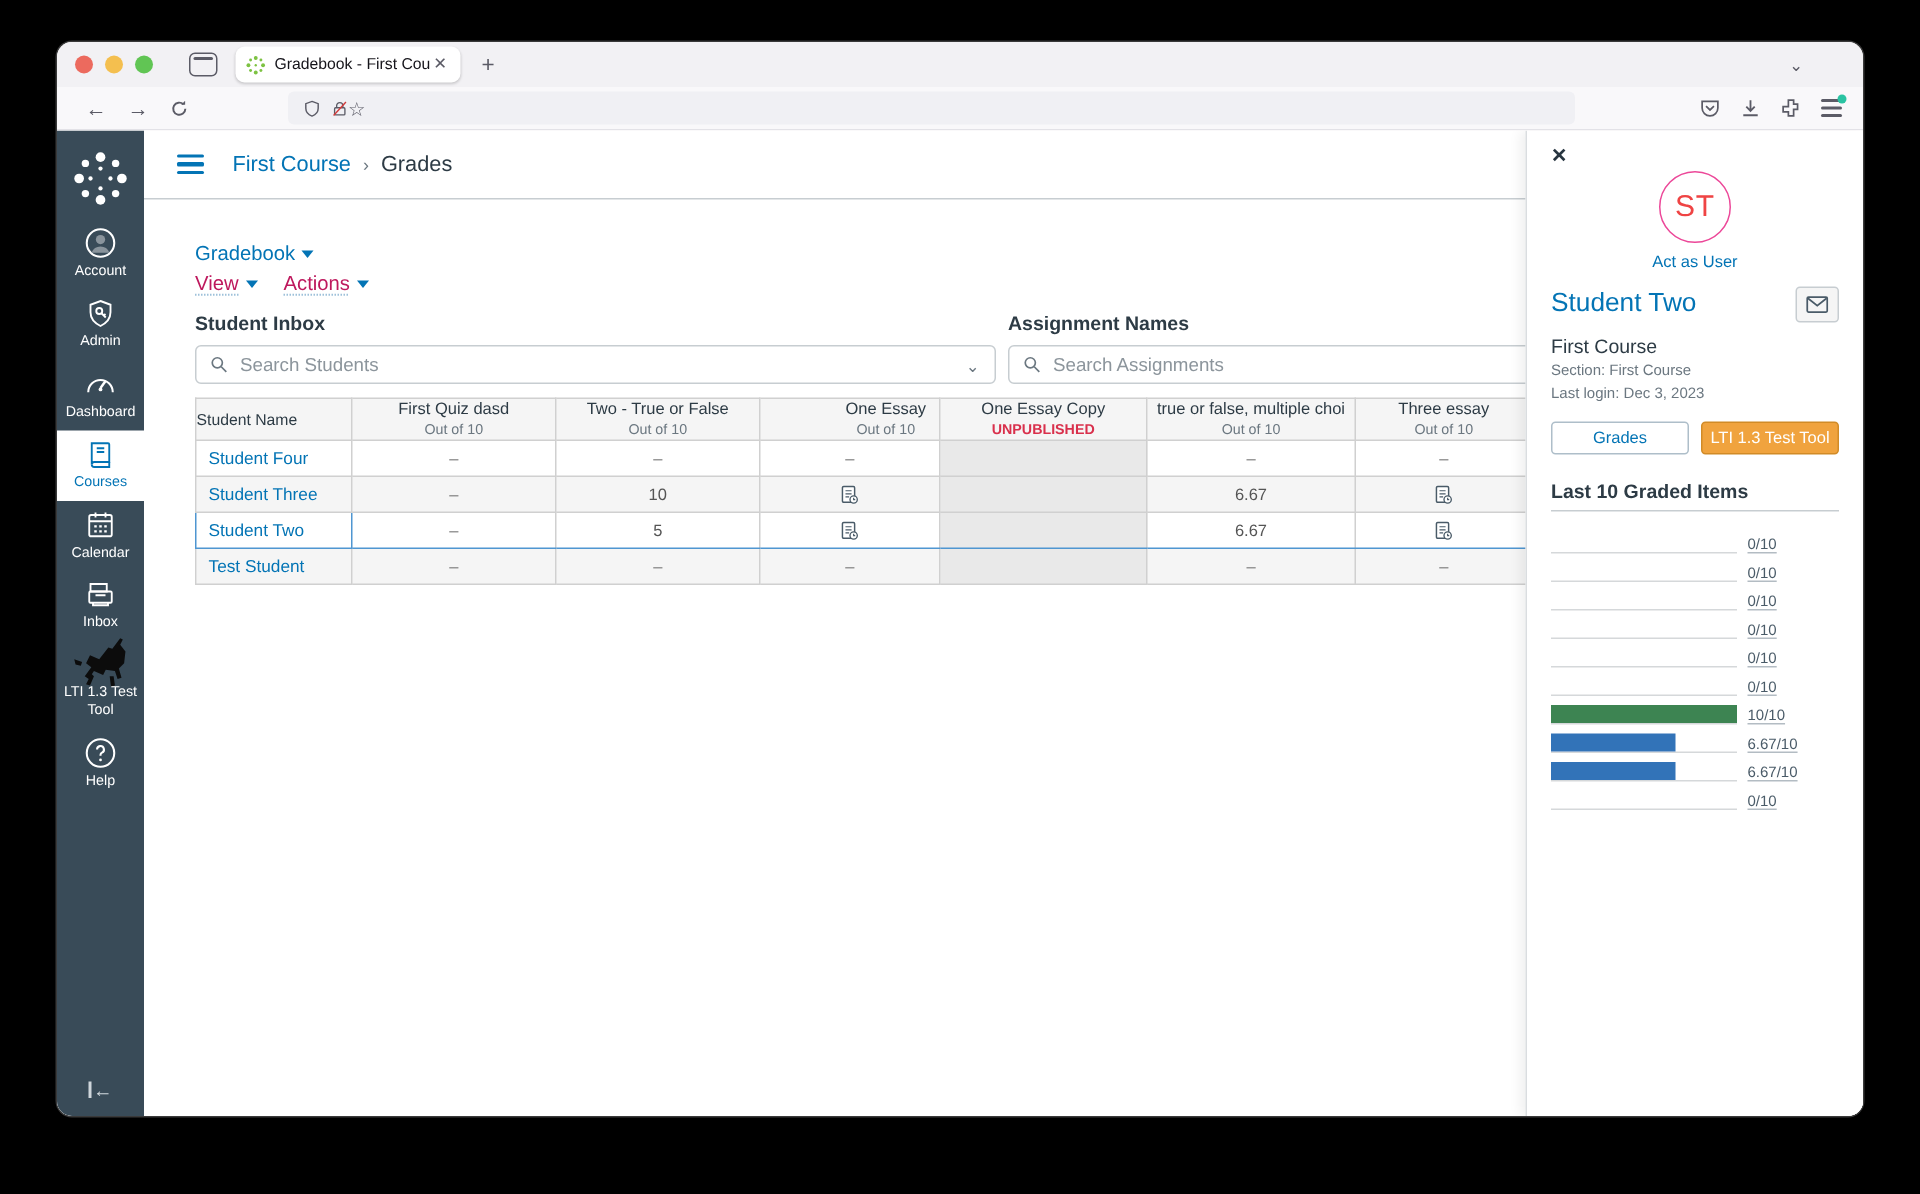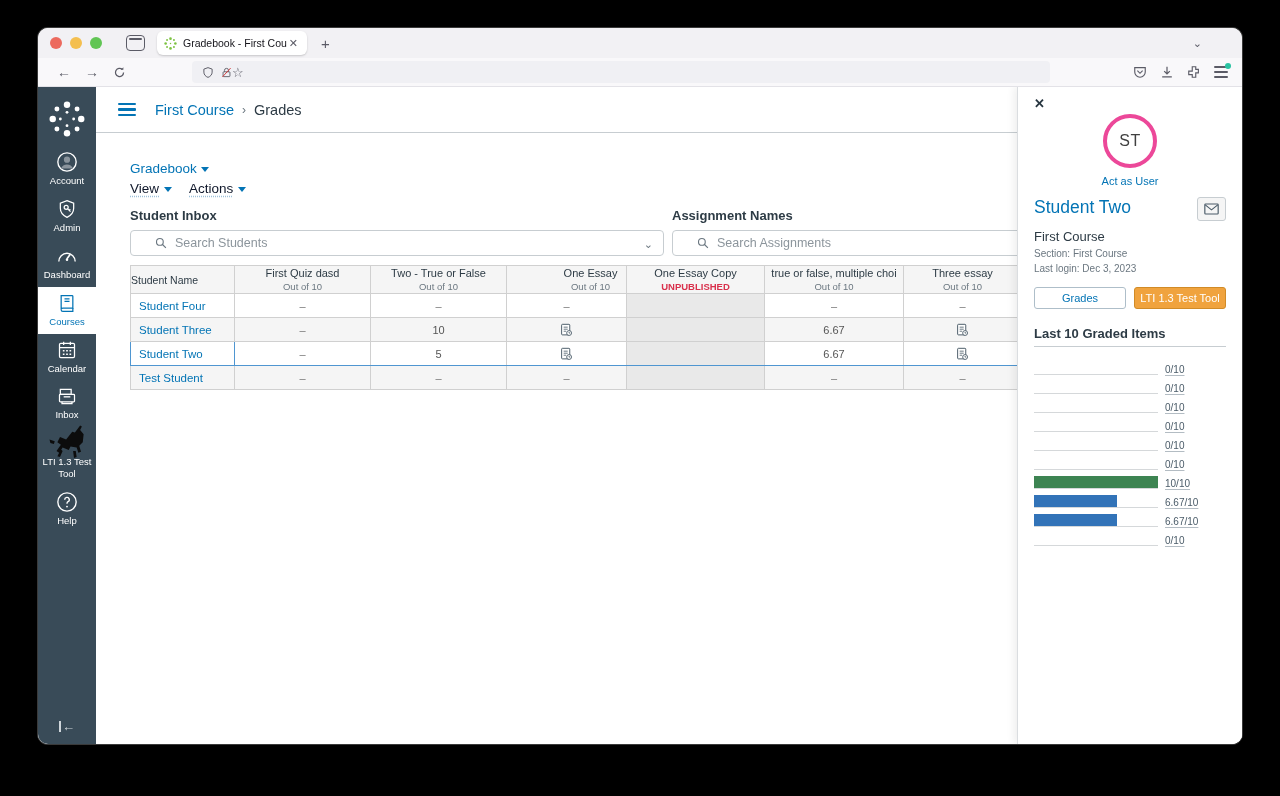--- a/index.html
+++ b/index.html
@@ -55,27 +55,27 @@
   .burger{margin-left:22px;width:18px;cursor:pointer}
   .burger i{display:block;height:2.5px;background:#0374B5;border-radius:1px;margin:3px 0}
   .crumbs{margin-left:19px;font-size:14.5px;display:flex;align-items:center}
   .crumb-link{color:#0374B5;cursor:pointer}
   .crumb-sep{color:#6B7780;margin:0 8px;font-size:12px}
   .crumb-cur{color:#2D3B45}
   .content{padding:28px 0 0 34px}
   .gb-menu{font-size:13.5px;color:#0374B5;cursor:pointer}
   .caret{display:inline-block;width:0;height:0;border-left:4px solid transparent;border-right:4px solid transparent;border-top:5px solid #0374B5;margin-left:4px;vertical-align:middle}
   .va-row{margin-top:5px;font-size:13.5px}
-  .va-link{color:#0f172a;text-decoration:underline dotted;text-underline-offset:3px;text-decoration-color:#9ec1da;cursor:pointer;margin-right:14px}
+  .va-link{color:#be185d;text-decoration:underline dotted;text-underline-offset:3px;text-decoration-color:#9ec1da;cursor:pointer;margin-right:14px}
   .va-link .caret{margin-left:5px}
   .labels-row{display:flex;margin-top:12px}
   .flabel{font-size:13px;font-weight:bold;color:#2D3B45}
   .flabel.assign{margin-left:0}
   .inputs-row{display:flex;margin-top:7px;gap:8px}
-  .search-box{height:26px;border:1px solid #C7CDD1;border-radius:4px;background:#fff;display:flex;align-items:center;padding:0 24px;box-sizing:border-box;position:relative}
+  .search-box{height:26px;border:1px solid #C7CDD1;border-radius:4px;background:#fff;display:flex;align-items:center;padding:0 9px;box-sizing:border-box;position:relative}
   .search-box .ph{font-size:12.5px;color:#8C959C;margin-left:8px}
   .sb-students{width:534px}
   .sb-assign{width:380px}
   .sel-chev{position:absolute;right:10px;top:7px;color:#6B7780;font-size:11px}
 
   
   table.grades{border-collapse:collapse;margin-top:9px;table-layout:fixed}
   .grades th,.grades td{border:1px solid #D0D0D0;padding:0;box-sizing:border-box}
   .grades thead th{background:#F5F5F5;height:28px;font-weight:normal}
   .th-name{width:104px;text-align:left;font-size:10.5px;color:#2D3B45;padding-left:8px;font-weight:500}
@@ -88,21 +88,21 @@
   .grades td.unpubcell{background:#E9E9E9 !important}
   .grades .dash{color:#777}
   .grades tr.selected td{border-top:1px solid #4F96D1;border-bottom:1px solid #4F96D1}
   .grades tr.selected td.name{border:1.5px solid #4F96D1}
   .doc-ic{display:inline-block;vertical-align:middle}
 
   
   .tray{position:absolute;top:0;right:0;bottom:0;width:225px;background:#fff;border-left:1px solid #DADDE0;box-shadow:-3px 0 8px rgba(0,0,0,.07);box-sizing:border-box;padding:9px 16px 0;z-index:5}
   .tray-close{font-size:13px;color:#273540;font-weight:bold;cursor:pointer;width:14px}
   .avatar-wrap{display:flex;flex-direction:column;align-items:center;margin-top:3px}
-  .avatar{width:46px;height:46px;border-radius:50%;border:4px solid #ec4899;display:flex;align-items:center;justify-content:center;font-size:16px;color:#404040;letter-spacing:.5px}
+  .avatar{width:46px;height:46px;border-radius:50%;border:1px solid #ec4899;display:flex;align-items:center;justify-content:center;font-size:20px;color:#ef4444;letter-spacing:.5px}
   .act-as{font-size:11px;color:#0374B5;margin-top:7px;cursor:pointer}
   .tray-namerow{display:flex;align-items:flex-start;justify-content:space-between;margin-top:10px}
   .tray-name{font-size:17.5px;color:#0374B5;cursor:pointer}
   .mail-btn{width:27px;height:22px;border:1px solid #C7CDD1;border-radius:3px;background:#F5F5F5;display:flex;align-items:center;justify-content:center;cursor:pointer}
   .tray-course{font-size:13px;color:#2D3B45;margin-top:8px}
   .tray-sub{font-size:10px;color:#6B7780;margin-top:4px}
   .tray-btns{display:flex;gap:8px;margin-top:13px}
   .btn{height:22px;border-radius:3px;font-size:11px;display:flex;align-items:center;justify-content:center;cursor:pointer;box-sizing:border-box;flex:1}
   .btn-grades{background:#fff;border:1px solid #AEBEC9;color:#0374B5}
   .btn-lti{background:#F0A33E;border:1px solid #D18B27;color:#fff}

